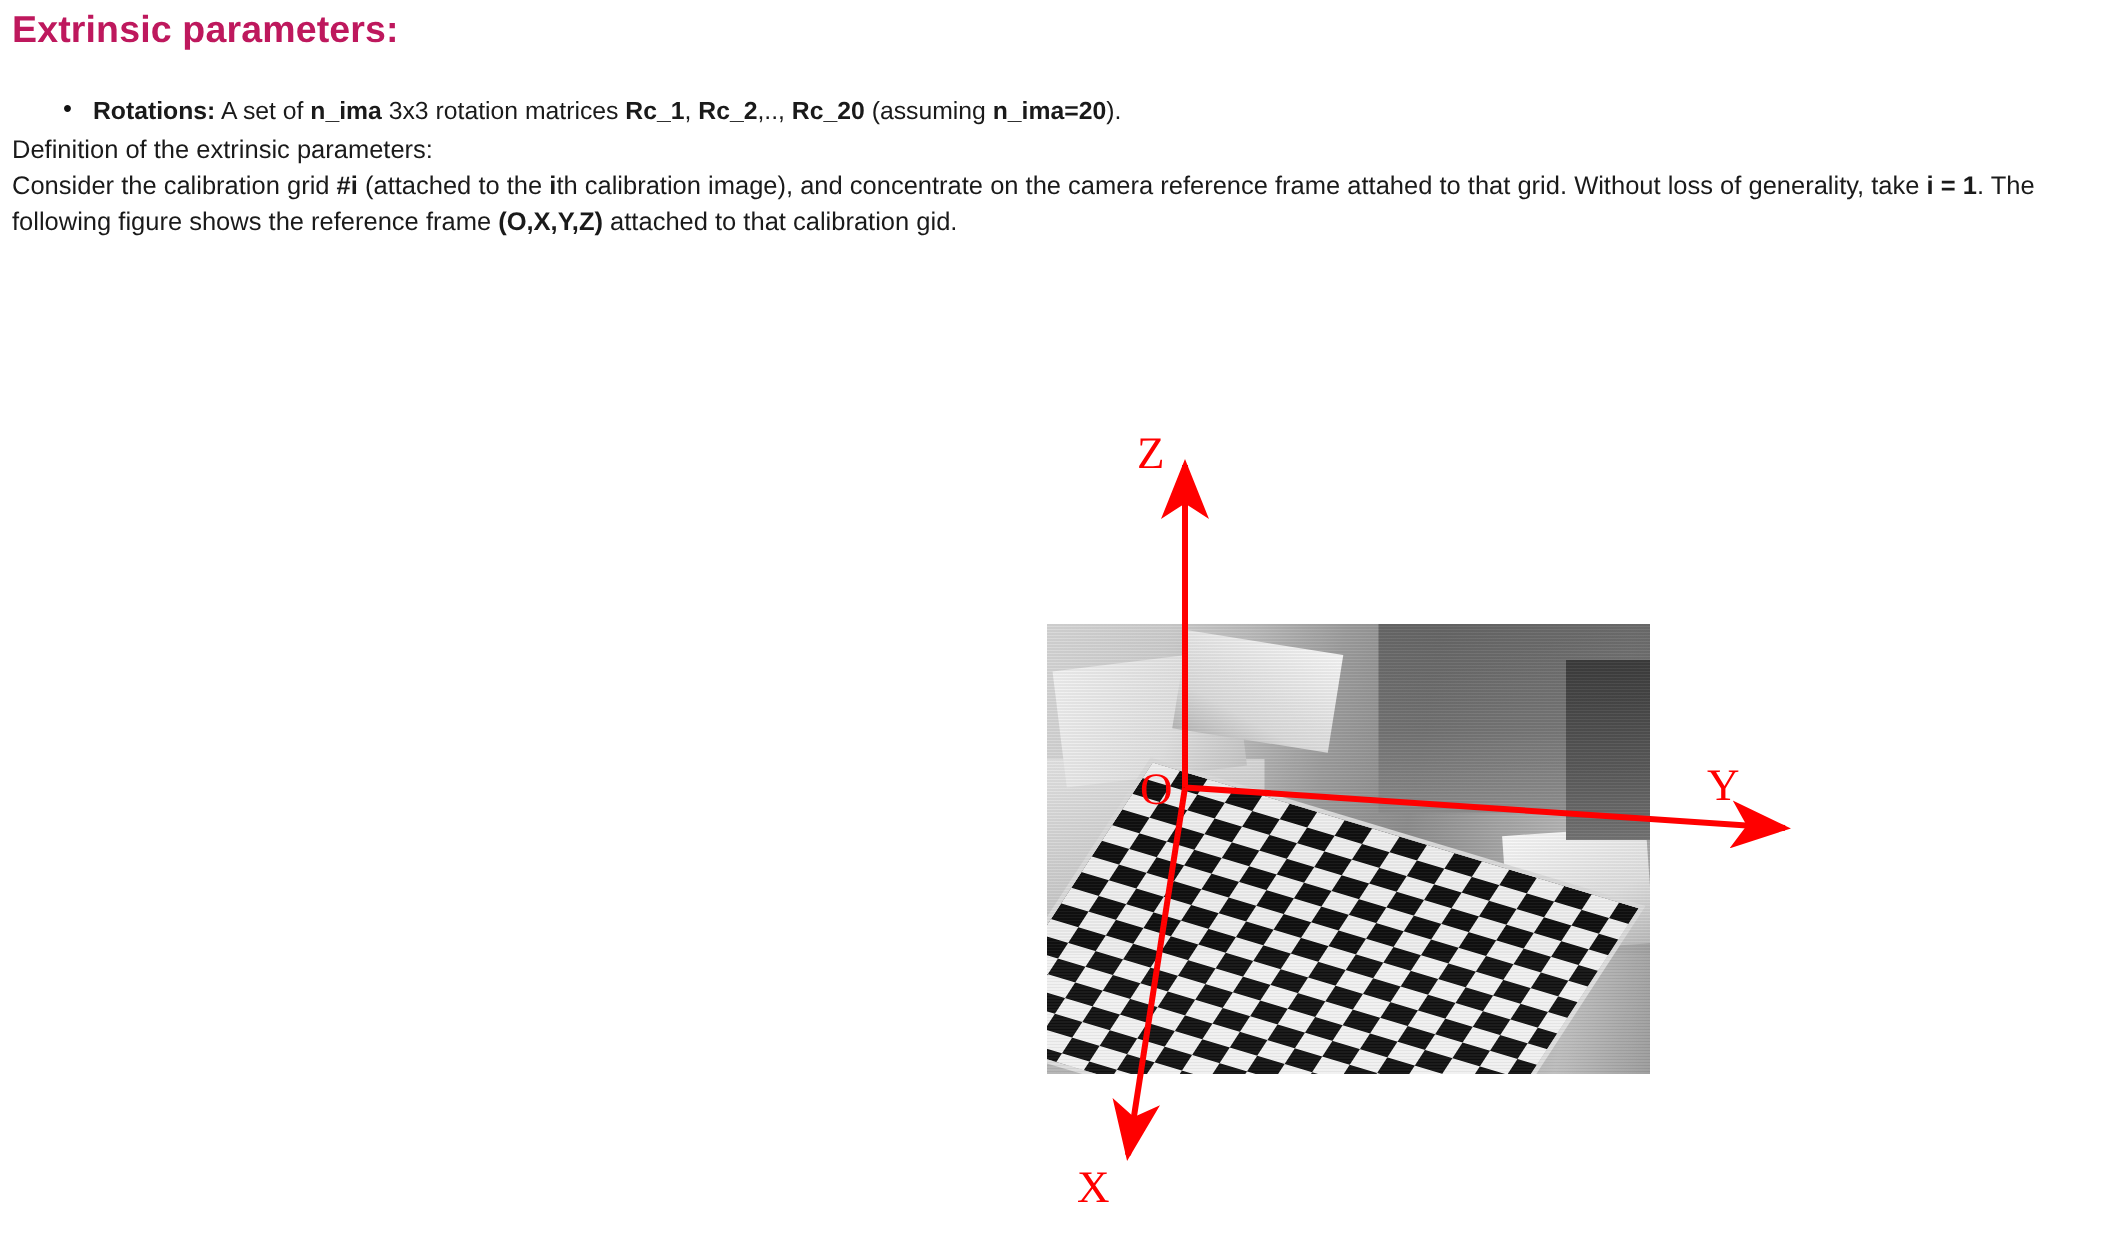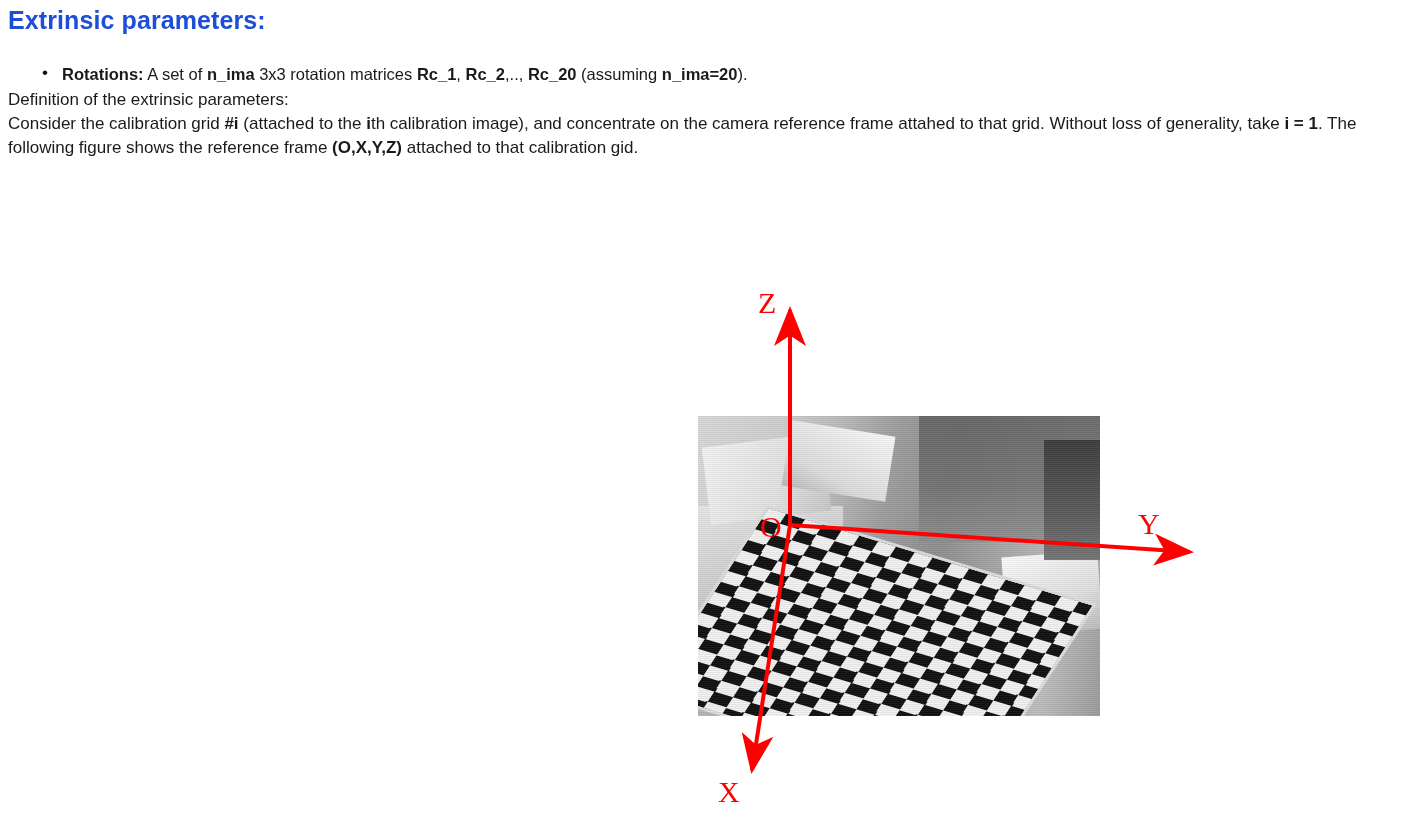--- a/index.html
+++ b/index.html
@@ -21,21 +21,21 @@
     width: 1413px;
     height: 823px;
     padding: 0;
   }
   h1.title {
     font-size: 25px;
     font-weight: bold;
     margin: 0;
     padding: 6px 0 0 8px;
     letter-spacing: 0.1px;
-    color: #1d4ed8;
+    color: #be185d;
   }
   ul.param-list {
     margin: 26px 12px 0 0;
     padding-left: 62px;
     list-style: none;
   }
   ul.param-list li {
     font-size: 16.5px;
     line-height: 26px;
     position: relative;

